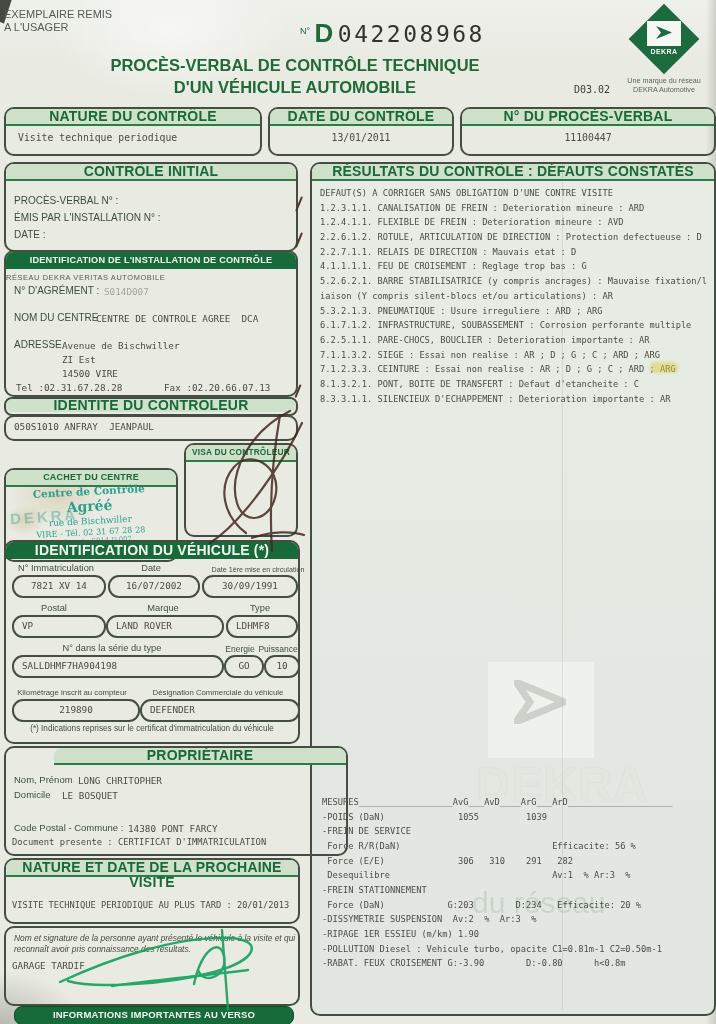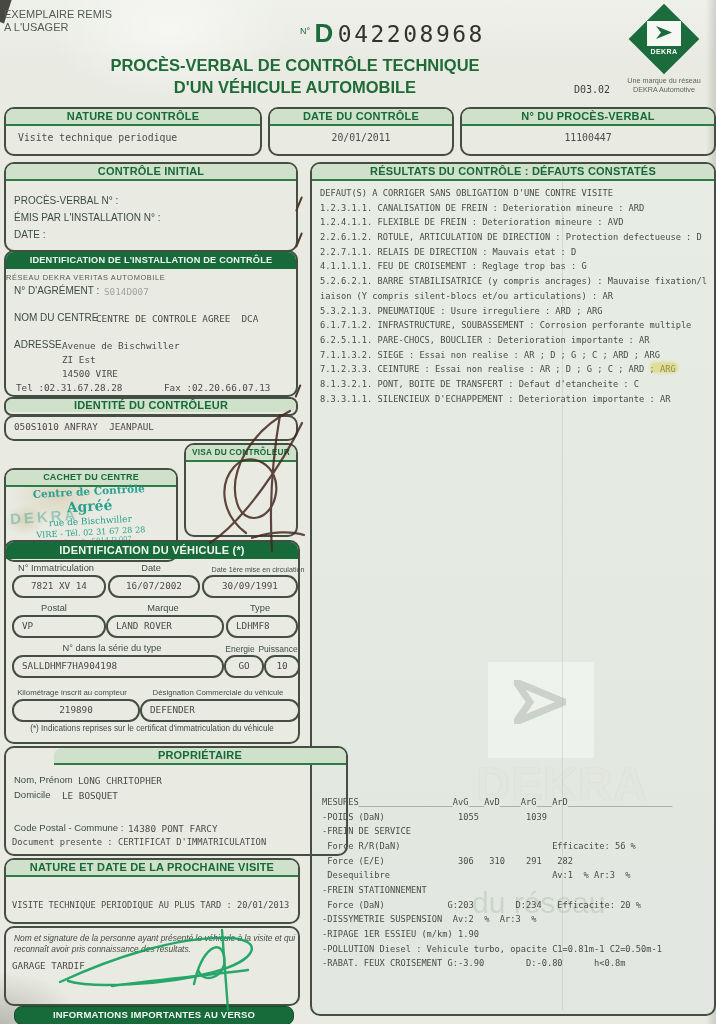--- a/index.html
+++ b/index.html
@@ -11,21 +11,21 @@
       radial-gradient(ellipse 70px 45px at 58px 495px, rgba(170,135,60,.22), transparent 70%),
       radial-gradient(ellipse 30px 22px at 25px 520px, rgba(170,135,60,.25), transparent 70%),
       radial-gradient(ellipse 160px 90px at 170px 30px, rgba(255,255,255,.55), transparent 75%),
       radial-gradient(ellipse 120px 300px at 716px 400px, rgba(110,118,102,.15), transparent 75%),
       radial-gradient(ellipse 110px 70px at 0px 1024px, rgba(70,72,64,.30), transparent 75%),
       linear-gradient(270deg, rgba(95,100,88,.22), transparent 10px),
       linear-gradient(180deg, rgba(255,255,255,.25), transparent 60px);
   }
   .box{position:absolute;border:2px solid #454e42;border-radius:10px;}
   .bnr{height:15px;line-height:15px;background:#cfe0cb;border-bottom:2px solid #2c7c46;
-       border-radius:8px 8px 0 0;color:#17693a;font-weight:bold;font-size:11px;
+       border-radius:8px 8px 0 0;color:#17693a;font-weight:bold;font-size:14px;
        text-align:center;letter-spacing:.2px;}
   .bnr.dark{background:#176b3a;color:#f3f6f0;border-bottom:none;height:17px;line-height:17px;}
   .tw{font-family:"DejaVu Sans Mono","Liberation Mono",monospace;color:#4b4b44;white-space:pre;}
   .lbl{color:#3d4c40;}
   .abs{position:absolute;}
   .dline{position:absolute;left:8px;font-size:8.7px;}
   .mline{position:absolute;left:10px;font-size:8.7px;}
   .pill{position:absolute;border:2px solid #454e42;border-radius:11px;height:19px;}
   .pill .tw{display:block;line-height:18px;font-size:9.3px;}
   .pill .ctr{text-align:center;}
@@ -72,21 +72,21 @@
     <div style="font-size:16.5px;margin-top:3px;">D'UN VÉHICULE AUTOMOBILE</div>
   </div>
   <div class="abs tw" style="left:574px;top:84px;font-size:10px;color:#3c3c38;">D03.02</div>
 
   <div class="box" style="left:4px;top:107px;width:254px;height:45px;">
     <div class="bnr">NATURE DU CONTRÔLE</div>
     <div class="tw abs" style="left:12px;top:23px;font-size:9.8px;">Visite technique periodique</div>
   </div>
   <div class="box" style="left:268px;top:107px;width:182px;height:45px;">
     <div class="bnr">DATE DU CONTRÔLE</div>
-    <div class="tw abs" style="left:0;top:23px;width:100%;text-align:center;font-size:9.8px;">20/01/2011</div>
+    <div class="tw abs" style="left:0;top:23px;width:100%;text-align:center;font-size:9.8px;">13/01/2011</div>
   </div>
   <div class="box" style="left:460px;top:107px;width:252px;height:45px;">
     <div class="bnr">N° DU PROCÈS-VERBAL</div>
     <div class="tw abs" style="left:0;top:23px;width:100%;text-align:center;font-size:9.8px;">11100447</div>
   </div>
 
   <div class="box" style="left:4px;top:162px;width:290px;height:86px;">
     <div class="bnr">CONTRÔLE INITIAL</div>
     <div class="abs lbl" style="left:8px;top:31px;font-size:10px;">PROCÈS-VERBAL N° :</div>
     <div class="abs lbl" style="left:8px;top:48px;font-size:10px;">ÉMIS PAR L'INSTALLATION N° :</div>

